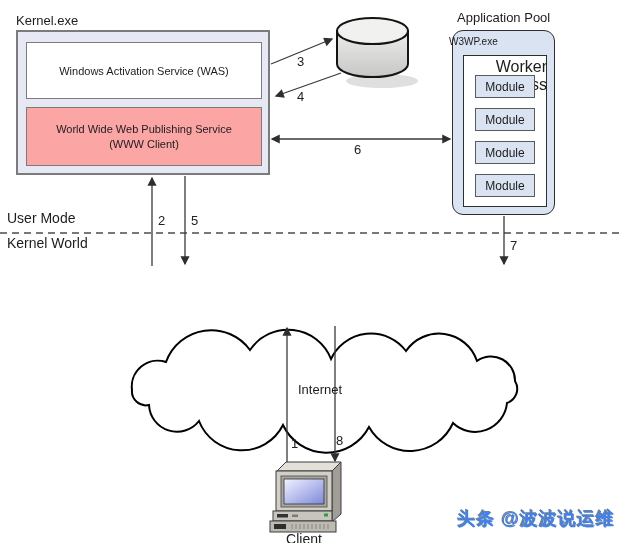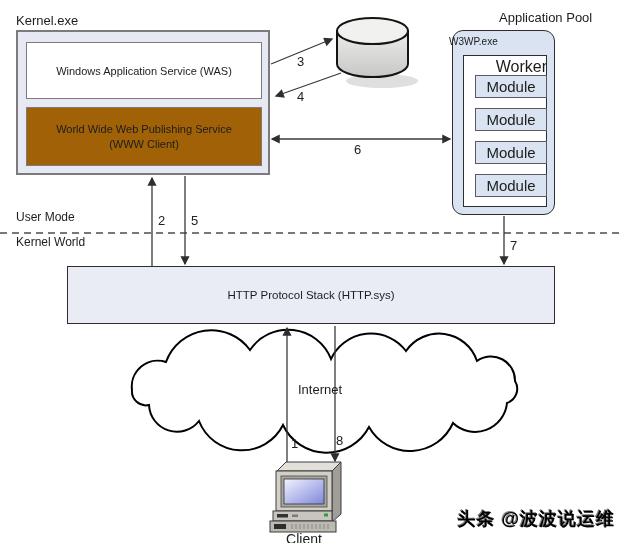--- a/index.html
+++ b/index.html
@@ -14,61 +14,61 @@
   .diagram-title { position:absolute; z-index:2; font-size:13px; color:#1c1c1c; white-space:nowrap; }
 
   .box { position:absolute; box-sizing:border-box; z-index:2; }
   #svchost-box { left:16px; top:30px; width:254px; height:145px;
     background:#e6e9f3; border:2px solid #7b7b7b; }
   #was-box { left:26px; top:42px; width:236px; height:57px;
     background:#ffffff; border:1px solid #7b7b7b;
     display:flex; align-items:center; justify-content:center;
     font-size:11px; text-align:center; }
   #www-box { left:26px; top:107px; width:236px; height:59px;
-    background:#a16207; border:1px solid #7b7b7b;
+    background:#fca5a5; border:1px solid #7b7b7b;
     display:flex; flex-direction:column; align-items:center; justify-content:center;
     font-size:11px; line-height:1.35; text-align:center; }
 
   #pool-box { left:452px; top:30px; width:103px; height:185px;
     background:#d9e3f1; border:1.5px solid #2e2e2e; border-radius:11px; }
   #w3wp-label { left:449px; top:36px; font-size:10px; z-index:3; }
   #worker-box { left:463px; top:55px; width:84px; height:152px;
     background:#ffffff; border:1.5px solid #2e2e2e; z-index:3; }
   #worker-label { left:463px; top:58px; width:84px; text-align:right; font-size:16px; z-index:4; }
-  .module-box { position:absolute; left:475px; width:72px; height:23px;
+  .module-box { position:absolute; left:475px; width:60px; height:23px;
     background:#d9e3f1; border:1.5px solid #5a5a5a; box-sizing:border-box;
-    display:flex; align-items:center; justify-content:center; font-size:15px; z-index:4; }
+    display:flex; align-items:center; justify-content:center; font-size:12px; z-index:4; }
   #module-0 { top:75px; } #module-1 { top:108px; } #module-2 { top:141px; } #module-3 { top:174px; }
 
   #http-box { left:67px; top:266px; width:488px; height:58px;
     background:#e9ebf5; border:1.5px solid #2e2e2e;
     display:flex; align-items:center; justify-content:center; font-size:11.5px; }
 
-  .mode-label { position:absolute; left:16px; font-size:12px; z-index:2; }
+  .mode-label { position:absolute; left:7px; font-size:14px; z-index:2; }
   #user-mode { top:210px; }
   #kernel-mode { top:235px; }
 
   .num { position:absolute; font-size:13px; z-index:3; color:#222; }
   #n1 { left:291px; top:436px; }
   #n2 { left:158px; top:213px; }
   #n3 { left:297px; top:54px; }
   #n4 { left:297px; top:89px; }
   #n5 { left:191px; top:213px; }
   #n6 { left:354px; top:142px; }
   #n7 { left:510px; top:238px; }
   #n8 { left:336px; top:433px; }
 
   #internet-label { position:absolute; left:220px; top:382px; width:200px;
     text-align:center; font-size:13px; z-index:3; }
   #client-label { position:absolute; left:272px; top:531px; width:64px;
     text-align:center; font-size:14px; z-index:3; }
 
   #watermark { position:absolute; right:7px; top:507px; z-index:3;
     font-size:18px; font-weight:bold; letter-spacing:1px;
-    color:#000000; text-shadow:-1px -1px 0 #7e7e7e, 1px 1px 1px #ffffff;
+    color:#3b82f6; text-shadow:-1px -1px 0 #7e7e7e, 1px 1px 1px #ffffff;
     white-space:nowrap; }
 </style>
 </head>
 <body>
 
 <div class="stage">
 
   <svg class="layer" width="622" height="543" viewBox="0 0 622 543">
     <defs>
       <marker id="ah" viewBox="0 0 10 10" refX="8.5" refY="5" markerWidth="9" markerHeight="7" orient="auto-start-reverse">
@@ -126,46 +126,43 @@
       <rect x="277" y="514" width="11" height="3.5" fill="#333333"></rect>
       <rect x="292" y="514.5" width="6" height="2.5" fill="#7d7a73"></rect>
       <rect x="324" y="513.5" width="4" height="3" fill="#2f9e3f"></rect>
       <rect x="270" y="521" width="66" height="11" fill="#bdbab3" stroke="#3c3c3c" stroke-width="1"></rect>
       <rect x="274" y="524" width="12" height="5" fill="#2e2e2e"></rect>
       <path d="M292,524 v5 M296,524 v5 M300,524 v5 M304,524 v5 M308,524 v5 M312,524 v5 M316,524 v5 M320,524 v5 M324,524 v5 M328,524 v5" stroke="#8a8780" stroke-width="1"></path>
     </g>
   </svg>
 
   <div class="diagram-title" id="svchost-title" style="left:16px; top:13px;">Kernel.exe</div>
-  <div class="diagram-title" id="pool-title" style="left:457px; top:10px;margin-left:42px;">Application Pool</div>
+  <div class="diagram-title" id="pool-title" style="left:457px; top:10px;">Application Pool</div>
 
   <div class="box" id="svchost-box"></div>
   <div class="box" id="was-box">
-    <span>Windows Application Service (WAS)</span>
+    <span>Windows Activation Service (WAS)</span>
   </div>
   <div class="box" id="www-box">
     <span>World Wide Web Publishing Service</span>
     <span>(WWW Client)</span>
   </div>
 
   <div class="box" id="pool-box"></div>
   <div class="abs html-layer-item" id="w3wp-label">W3WP.exe</div>
   <div class="box" id="worker-box"></div>
   <div class="abs" id="worker-label">Worker Process</div>
   <div class="module-box" id="module-0">Module</div>
   <div class="module-box" id="module-1">Module</div>
   <div class="module-box" id="module-2">Module</div>
   <div class="module-box" id="module-3">Module</div>
 
   <div class="mode-label" id="user-mode">User Mode</div>
   <div class="mode-label" id="kernel-mode">Kernel World</div>
 
-  <div class="box" id="http-box">
-    <span>HTTP Protocol Stack (HTTP.sys)</span>
-  </div>
 
   <div class="num" id="n1">1</div>
   <div class="num" id="n2">2</div>
   <div class="num" id="n3">3</div>
   <div class="num" id="n4">4</div>
   <div class="num" id="n5">5</div>
   <div class="num" id="n6">6</div>
   <div class="num" id="n7">7</div>
   <div class="num" id="n8">8</div>
 

